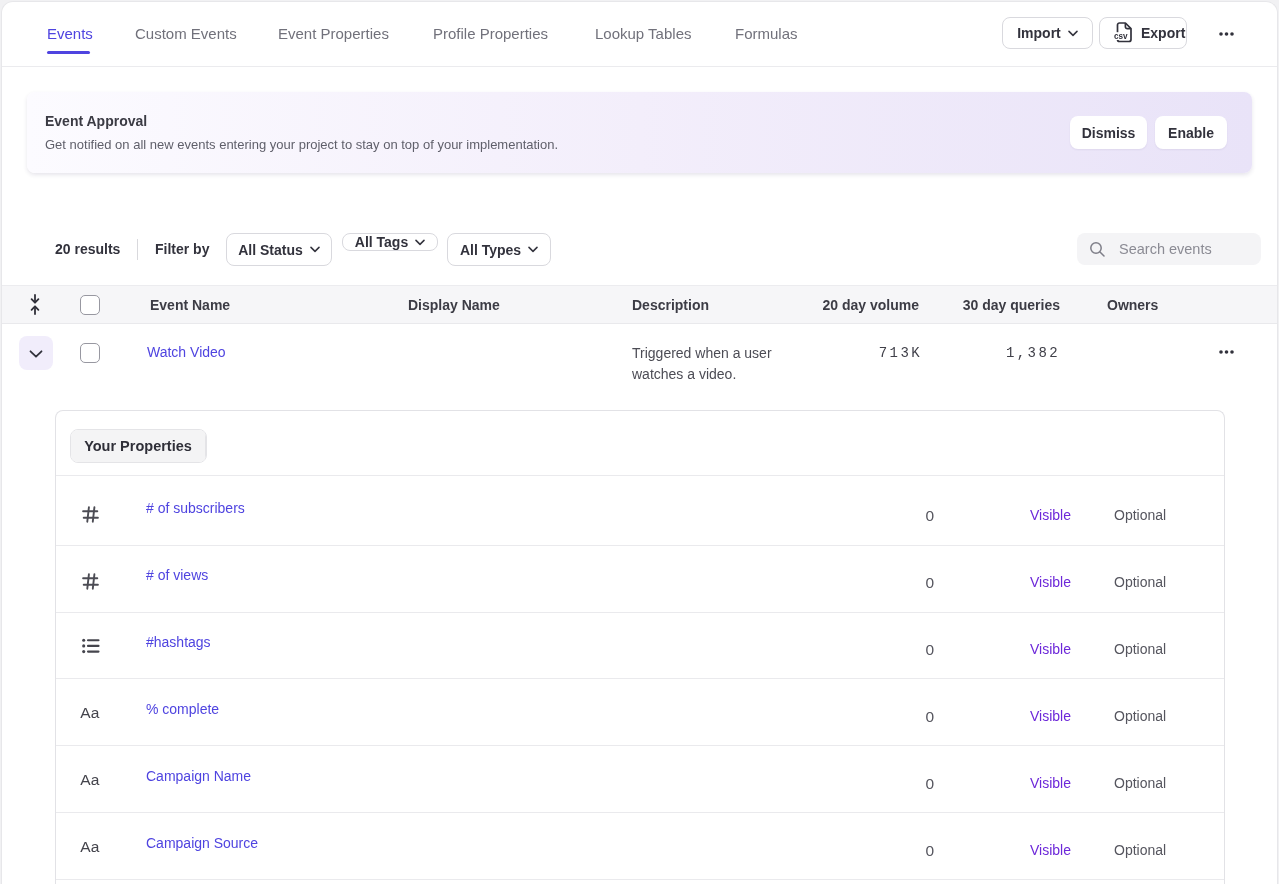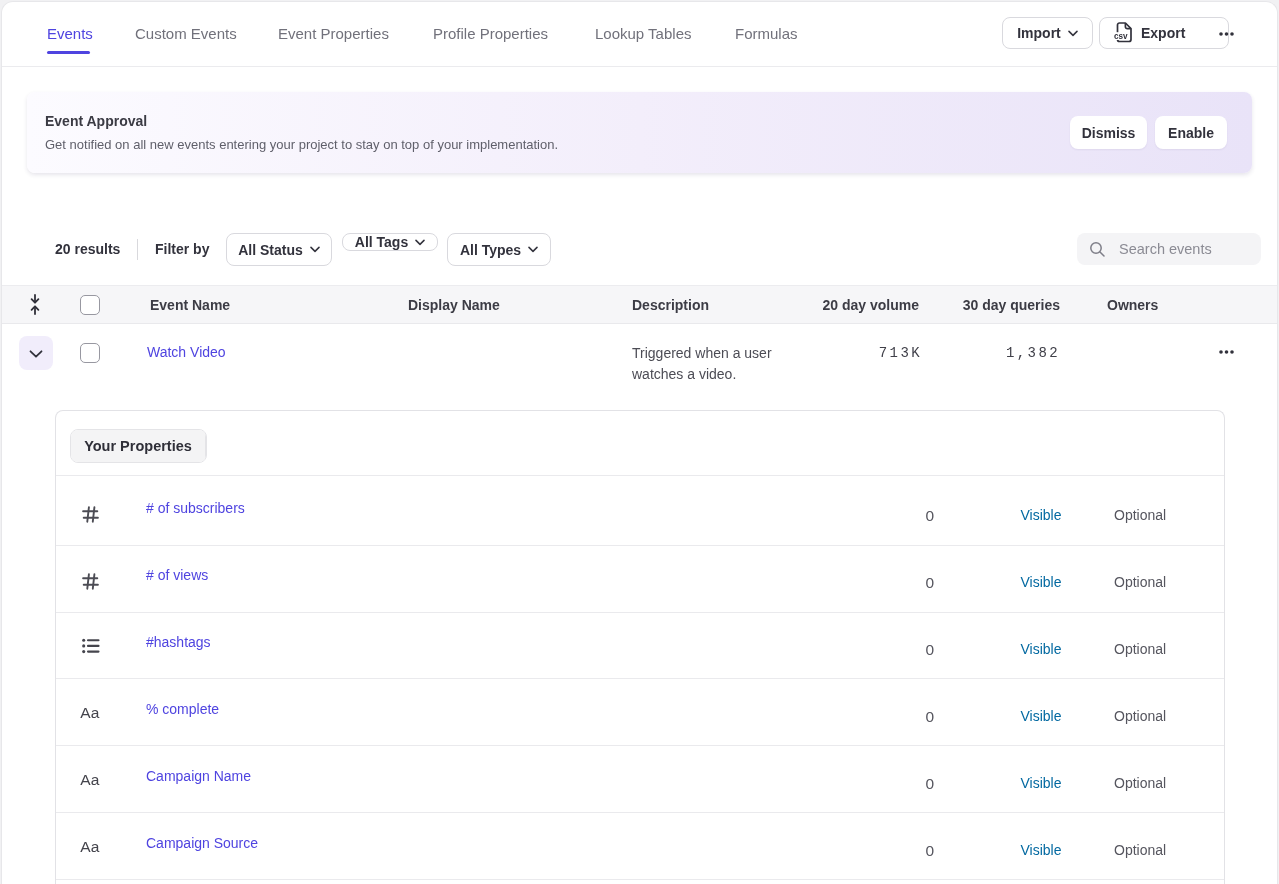--- a/index.html
+++ b/index.html
@@ -20,42 +20,42 @@
 .bbtn { top:116px; height:33px; border-radius:8px; background:#fff; display:flex; align-items:center; justify-content:center; font-size:14px; font-weight:700; color:#32323c; box-shadow:0 1px 2px rgba(40,30,80,0.07); }
 .semib { font-size:14px; font-weight:700; color:#32323c; }
 .hdrtxt { top:297px; font-size:14px; font-weight:700; color:#3c3c45; white-space:nowrap; }
 .checkbox { width:20px; height:20px; border:1.5px solid #9898a1; border-radius:5px; background:#fff; }
 .mono { font-family:"Liberation Mono", monospace; letter-spacing:2.4px; }
 .sep { height:1px; background:#eaeaed; left:56px; width:1168px; }
 .pname { left:146px; font-size:14px; color:#4f44e0; white-space:nowrap; }
 .picon { width:40px; text-align:center; font-weight:700; color:#4a4a52; }
 .picon.aa { font-weight:400; font-size:15.5px; color:#44444c; letter-spacing:0.3px; }
 .pzero { left:890px; width:44px; text-align:right; font-size:15.5px; color:#55555e; }
-.pvis { left:1011px; width:60px; text-align:center; font-size:14px; color:#0369a1; }
+.pvis { left:1011px; width:60px; text-align:right; font-size:14px; color:#6d28d9; }
 .popt { left:1114px; width:60px; text-align:left; font-size:14px; color:#55555e; }
 </style>
 </head>
 <body>
 <div class="abs card"></div>
 <div class="abs ui">
 
   <div class="abs tab active" style="left:47px;">Events</div>
   <div class="abs underline"></div>
   <div class="abs tab" style="left:135px;">Custom Events</div>
   <div class="abs tab" style="left:278px;">Event Properties</div>
   <div class="abs tab" style="left:433px;">Profile Properties</div>
   <div class="abs tab" style="left:595px;">Lookup Tables</div>
   <div class="abs tab" style="left:735px;">Formulas</div>
 
   <div class="abs btn" style="left:1002px; top:17px; width:91px;">Import
     <svg width="10" height="7" viewBox="0 0 10 7">
         <path d="M1 1.4 L5 5.4 L9 1.4" stroke="#32323c" stroke-width="1.5" fill="none" stroke-linecap="round" stroke-linejoin="round"></path>
       </svg>
   </div>
-  <div class="abs btn" style="left:1099px; top:17px; width:130px; justify-content:flex-start; padding-left:41px;">Export</div>
+  <div class="abs btn" style="left:1099px; top:17px; width:88px; justify-content:flex-start; padding-left:41px;">Export</div>
   <div class="abs" style="left:1113px; top:22px;">
     <svg width="21" height="21" viewBox="0 0 21 21" style="overflow:visible;">
       <path d="M4.5 3 a2 2 0 0 1 2 -2 h5.9 l5.6 5.6 v10.9 a2 2 0 0 1 -2 2 h-9.5 a2 2 0 0 1 -2 -2 z" fill="none" stroke="#32323c" stroke-width="1.7" stroke-linejoin="round"></path>
       <path d="M12.4 1 v3.7 a1.9 1.9 0 0 0 1.9 1.9 h3.7" fill="none" stroke="#32323c" stroke-width="1.7" stroke-linejoin="round"></path>
       <rect x="0" y="10.2" width="13.4" height="7.8" fill="#ffffff"></rect>
       <text x="1" y="17" font-size="8.2" font-weight="bold" font-family="Liberation Sans" fill="#32323c">csv</text>
     </svg>
   </div>
   <div class="abs" style="left:1219px; top:32px;">
     <svg width="15" height="4" viewBox="0 0 15 4">

